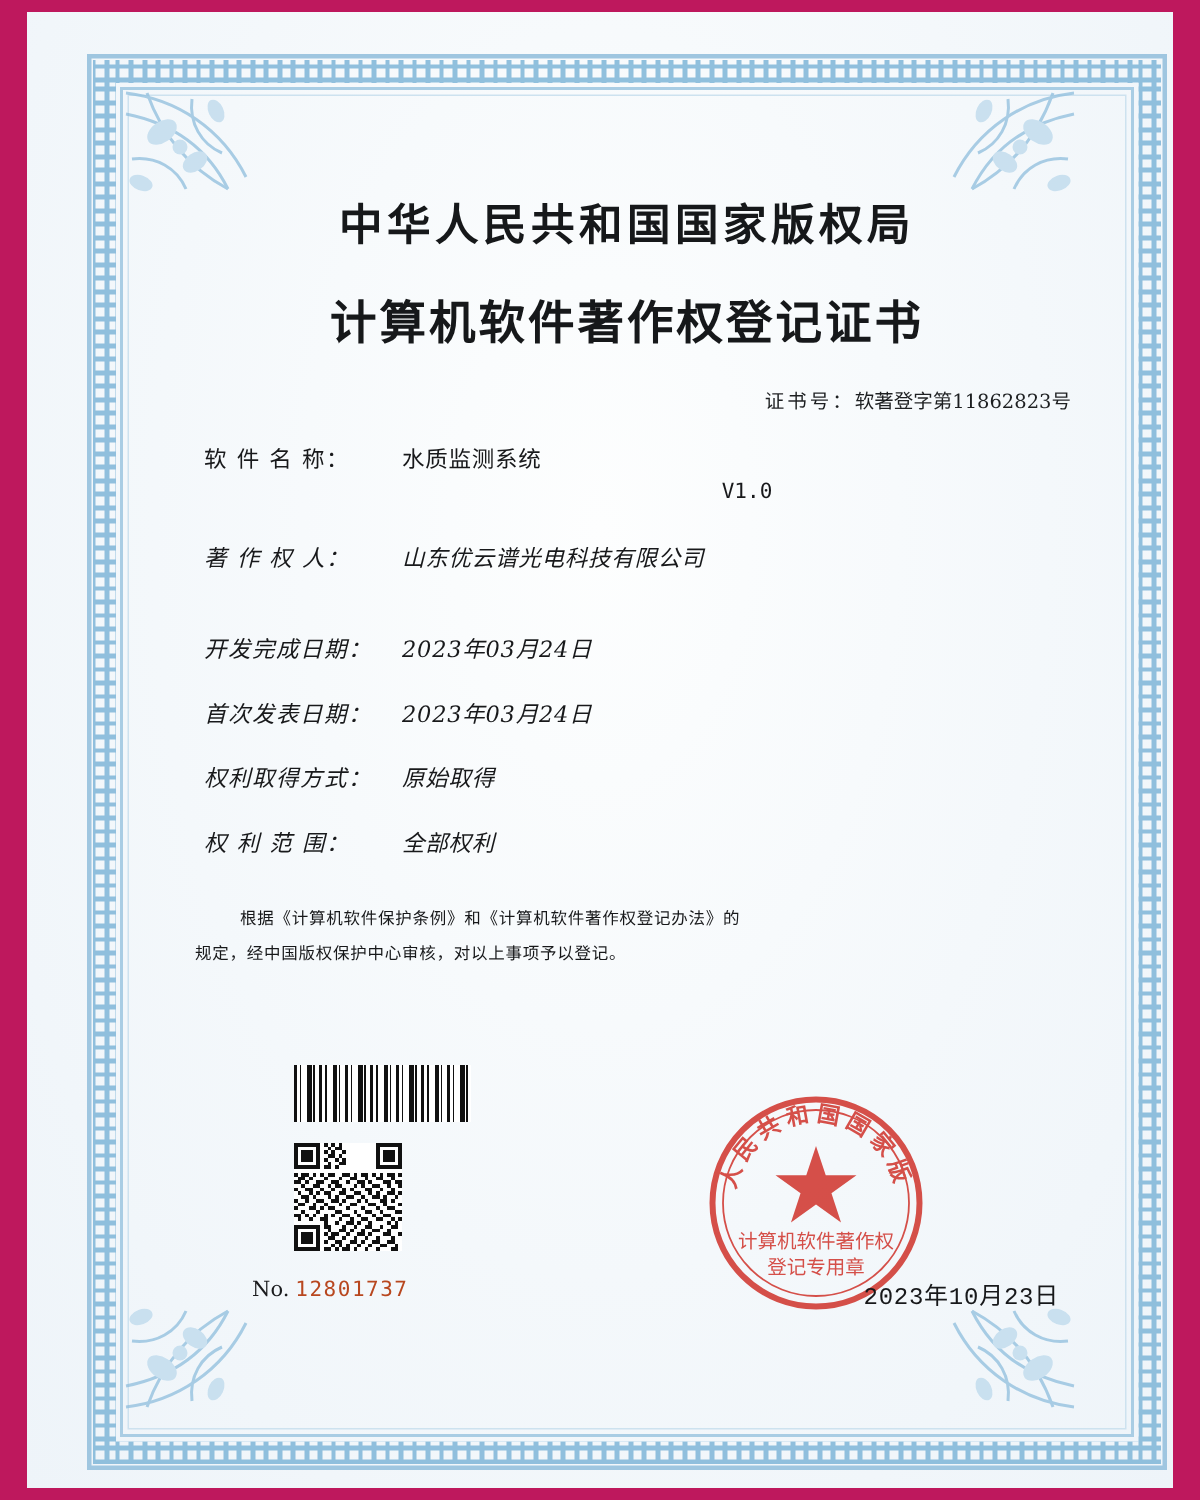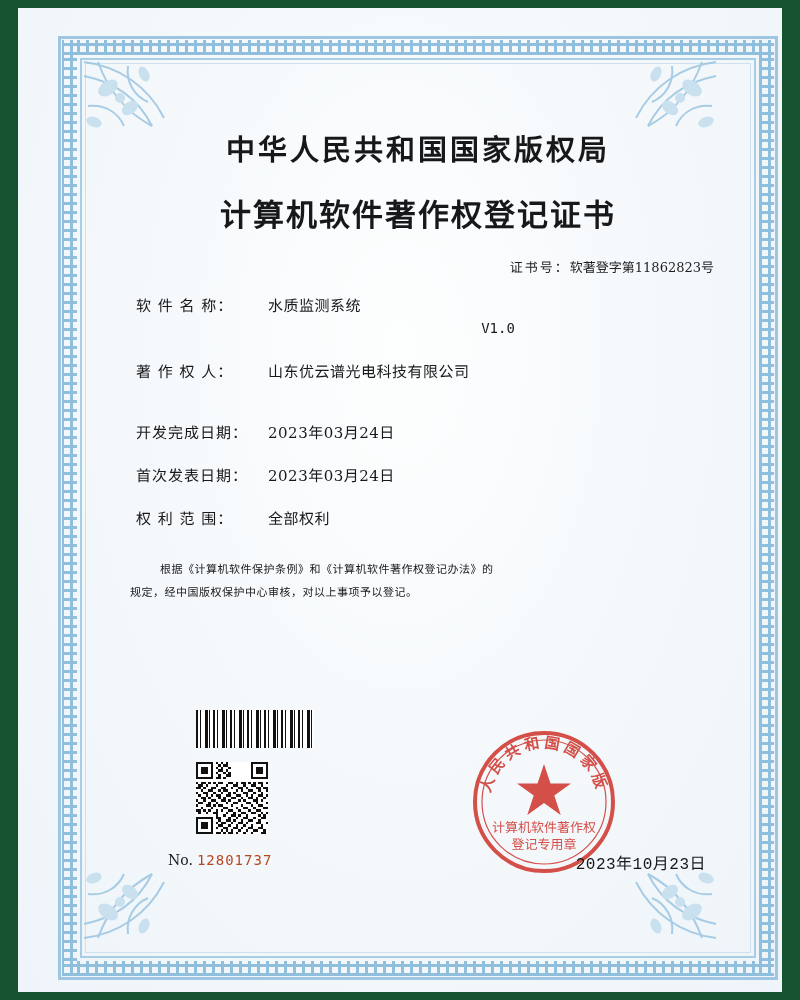--- a/index.html
+++ b/index.html
@@ -12,21 +12,21 @@
     width: 800px;
     height: 1000px;
     font-family: "Liberation Sans", sans-serif;
     overflow: hidden;
   }
 
   .page {
     position: relative;
     width: 800px;
     height: 1000px;
-    background: #14532d;
+    background: #be185d;
     box-sizing: border-box;
   }
 
   
   .paper {
     position: absolute;
     left: 18px;
     top: 8px;
     width: 764px;
     height: 984px;
@@ -177,21 +177,21 @@
     padding-left: 132px;
     font-family: "DejaVu Sans Mono", "Liberation Mono", monospace;
     font-size: 14px;
     color: #18191b;
     margin-top: 2px;
     margin-bottom: 6px;
     text-align: center;
   }
   .gap-md { height: 18px; }
 
-  .field-row.loose { margin-bottom: 22px; }
+  .field-row.loose { margin-bottom: 22px; font-style: italic; }
 
   .statement {
     margin-top: 30px;
     padding-left: 22px;
     padding-right: 14px;
     font-size: 11px;
     line-height: 2.1;
     color: #17181a;
     font-family: "DejaVu Serif", "Liberation Serif", serif;
     letter-spacing: .5px;
@@ -378,20 +378,24 @@
         <div class="field-row loose">
           <div class="field-label">开发完成日期：</div>
           <div class="field-value">2023年03月24日</div>
         </div>
 
         <div class="field-row loose">
           <div class="field-label">首次发表日期：</div>
           <div class="field-value">2023年03月24日</div>
         </div>
 
+        <div class="field-row loose">
+          <div class="field-label">权利取得方式：</div>
+          <div class="field-value">原始取得</div>
+        </div>
 
         <div class="field-row loose">
           <div class="field-label">权 利 范 围：</div>
           <div class="field-value">全部权利</div>
         </div>
 
 
       </div>
 
       <div class="statement">

